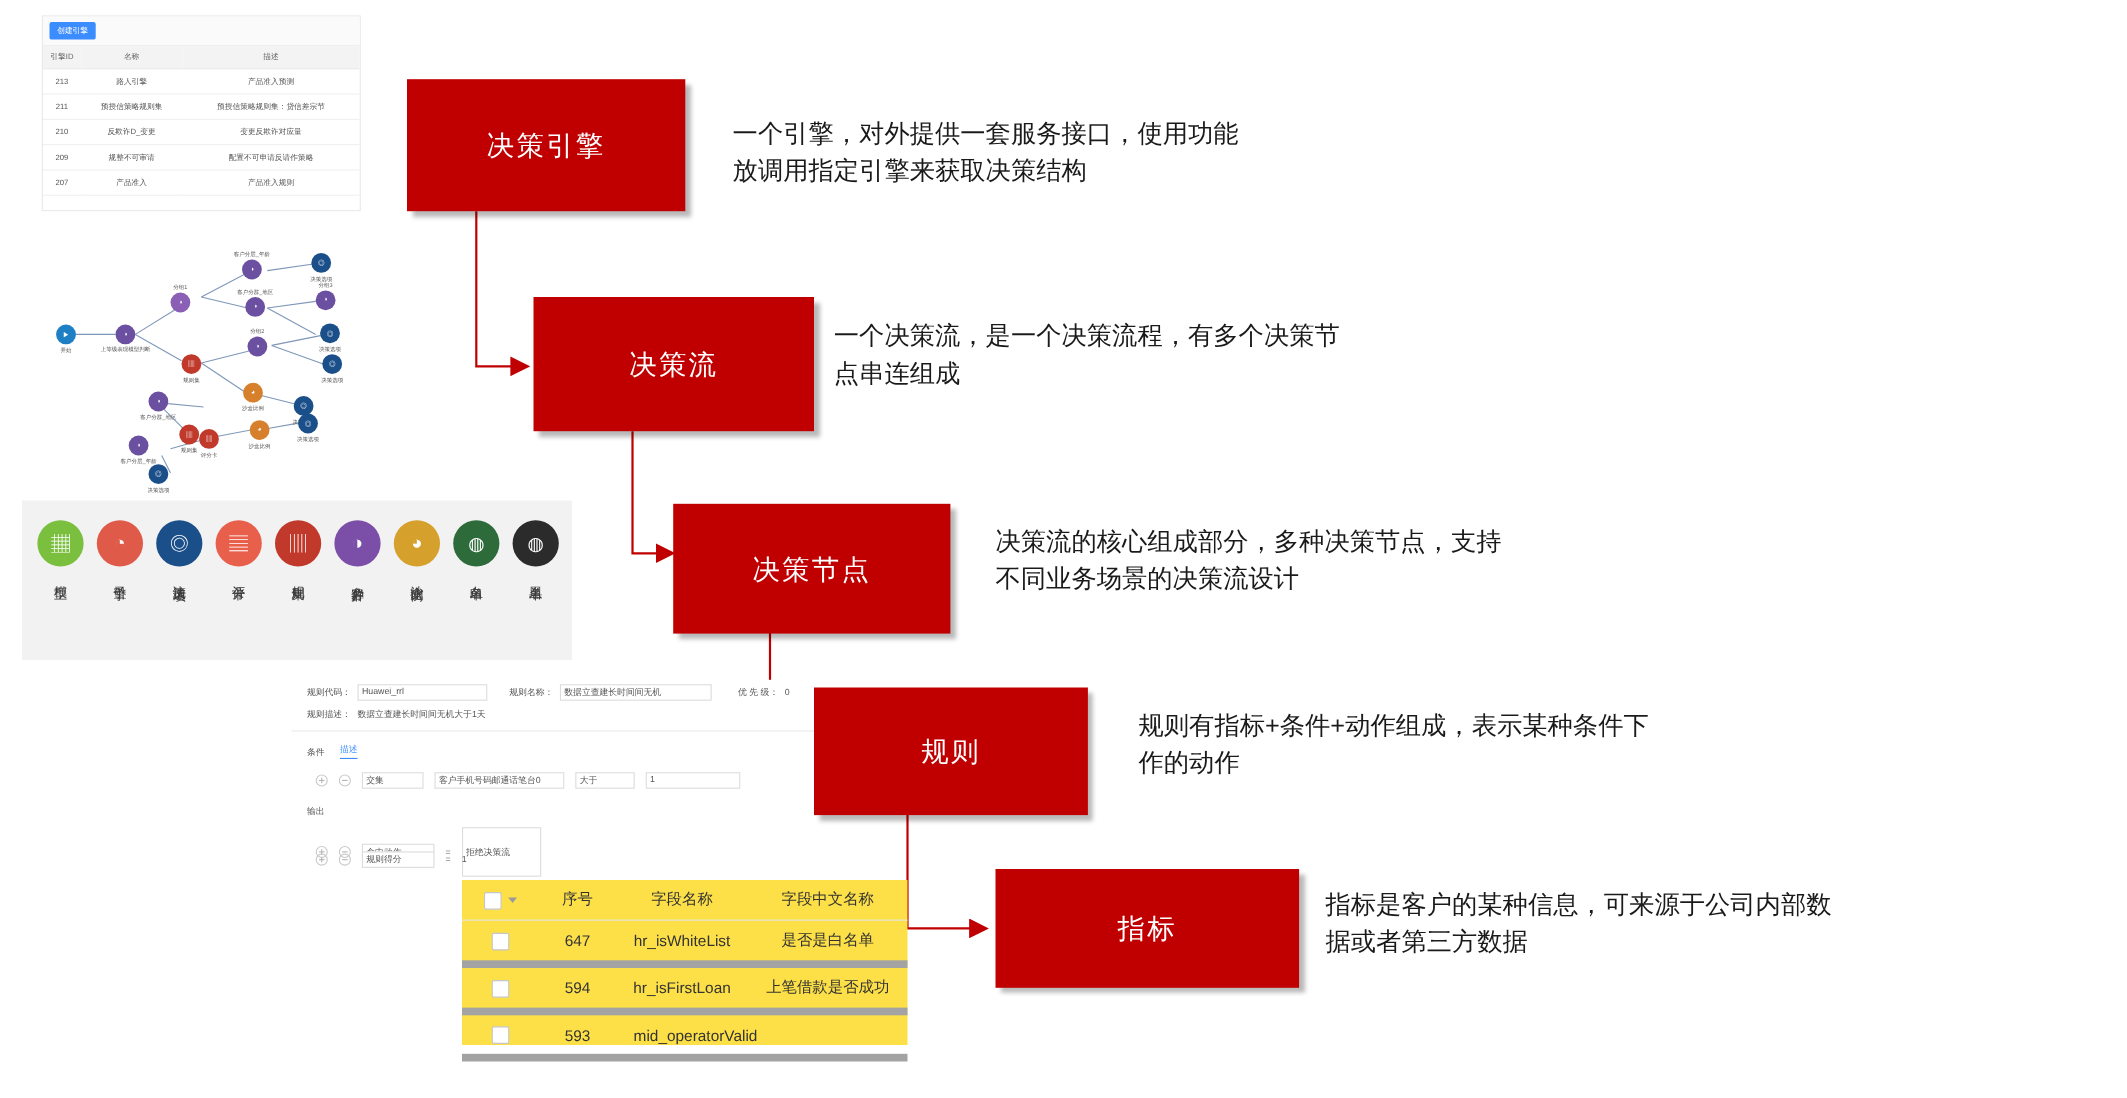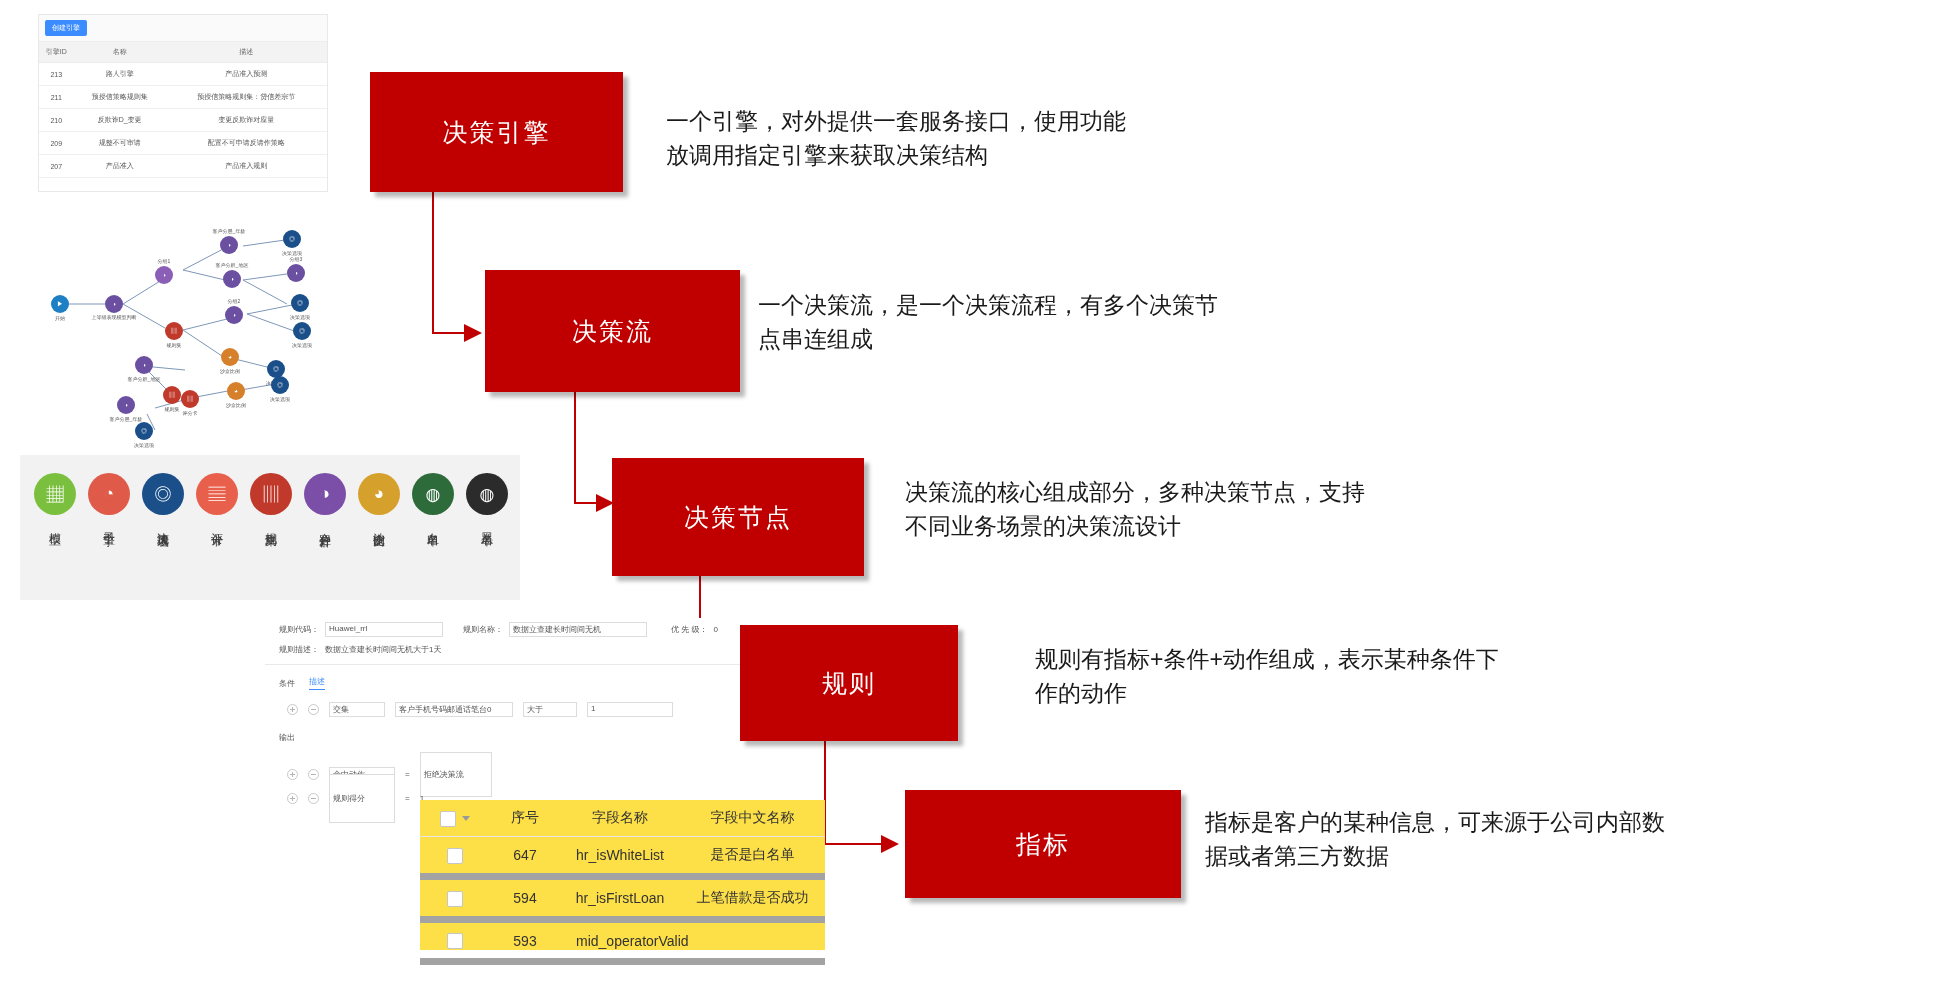--- a/index.html
+++ b/index.html
@@ -435,21 +435,21 @@
       <span class="circ plus"></span>
       <span class="circ minus"></span>
       <span class="inp" style="width:58px;padding:1px 3px;">命中动作</span>
       <span>=</span>
       <span class="inp" style="width:64px;padding:16px 3px;">拒绝决策流</span>
     </div>
 
     <div class="row" style="left:22px;top:156px;gap:10px;">
       <span class="circ plus"></span>
       <span class="circ minus"></span>
-      <span class="inp" style="width:58px;padding:18px 3px;">规则得分</span>
+      <span class="inp" style="width:58px;padding:1px 3px;">规则得分</span>
       <span>=</span>
       <span>1</span>
     </div>
   </div>
 
   <div class="shot-fields">
     <table>
       <thead>
         <tr>
           <th style="width:70px">
@@ -487,21 +487,21 @@
   </div>
 
   <div class="redbox" style="left:370px; top:72px; width:253px; height:120px;">
     <span>决策引擎</span>
   </div>
 
   <div class="redbox" style="left:612px; top:458px; width:252px; height:118px;">
     <span>决策节点</span>
   </div>
 
-  <div class="redbox" style="left:740px; top:625px; width:218px; height:116px;">
+  <div class="redbox" style="left:740px; top:625px; width:249px; height:116px;">
     <span>规则</span>
   </div>
 
   <div class="redbox" style="left:905px; top:790px; width:276px; height:108px;">
     <span>指标</span>
   </div>
 
   <div class="desc" style="left:666px; top:104px; width:700px;">一个引擎，对外提供一套服务接口，使用功能
 放调用指定引擎来获取决策结构</div>
 

